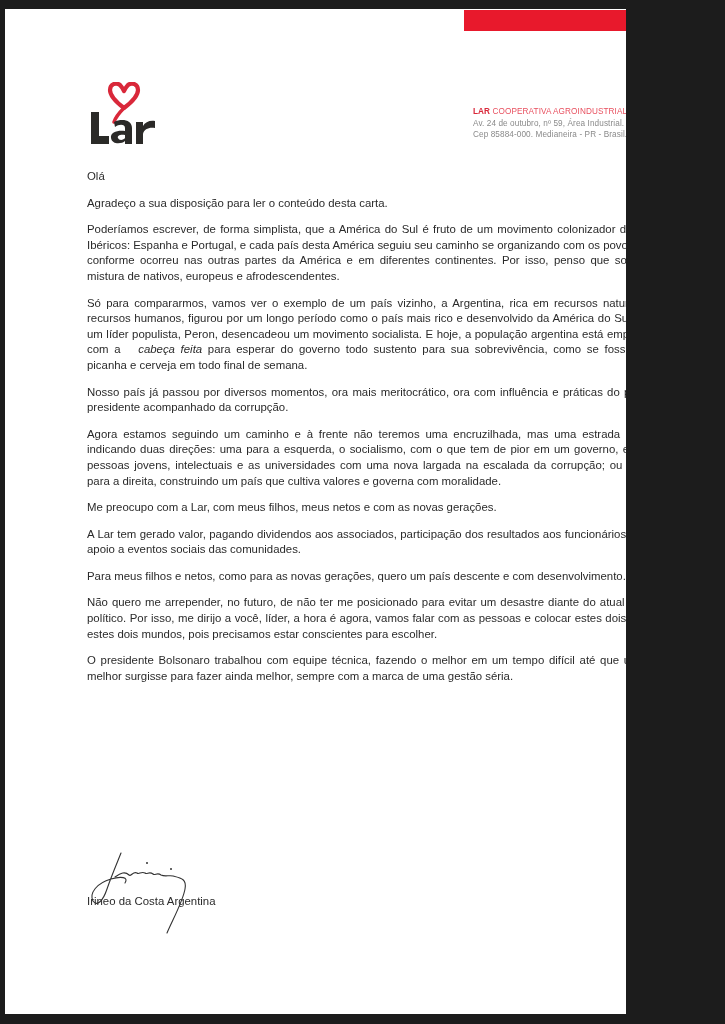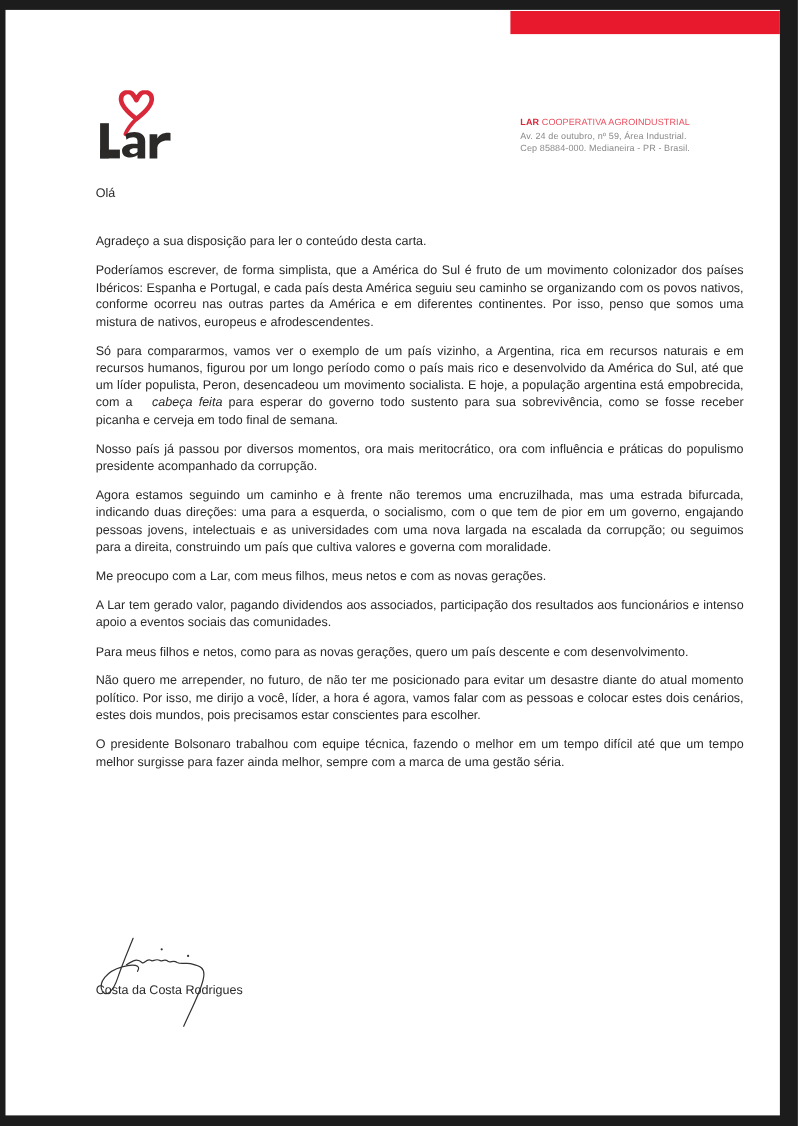--- a/index.html
+++ b/index.html
@@ -13,21 +13,21 @@
     .frame {
       position: absolute;
       left: 0; top: 0;
       width: 725px; height: 1024px;
       background: #1c1c1c;
     }
     .page {
       position: absolute;
       left: 5px;
       top: 9px;
-      width: 704px;
+      width: 621px;
       height: 1005px;
       background: #ffffff;
       overflow: hidden;
     }
     .red-bar {
       position: absolute;
       left: 459px;
       top: 1px;
       width: 261px;
       height: 21px;
@@ -65,21 +65,21 @@
       width: 589px;
       font-family: "Liberation Sans", sans-serif;
       font-size: 11.4px;
       line-height: 15.6px;
       color: #2a2a2a;
       text-align: justify;
     }
     .body-text p {
       margin: 0 0 11px 0;
     }
-    .body-text p.greeting { margin-bottom: 28px; }
+    .body-text p.greeting { margin-bottom: 11px; }
     .signature-area {
       position: absolute;
       left: 80px;
       top: 840px;
       width: 220px;
       height: 100px;
     }
     .signature-svg {
       position: absolute;
       left: 0;
@@ -139,17 +139,17 @@
       <p>O presidente Bolsonaro trabalhou com equipe técnica, fazendo o melhor em um tempo difícil até que um tempo melhor surgisse para fazer ainda melhor, sempre com a marca de uma gestão séria.</p>
     </div>
 
     <div class="signature-area">
       <svg class="signature-svg" width="140" height="100" viewBox="0 0 140 100">
         <path d="M36 4 C32 14, 26 28, 22 40 C18 52, 12 58, 8 52 C4 44, 12 34, 26 30 C36 27, 44 28, 40 34" fill="none" stroke="#333" stroke-width="1.1" stroke-linecap="round"></path>
         <path d="M30 28 C36 24, 40 22, 44 26 C46 28, 48 22, 52 24 C54 26, 56 22, 60 24 C62 26, 64 22, 68 25 C70 27, 72 23, 76 26 C80 28, 84 26, 88 27 C96 29, 102 30, 100 40 C98 52, 88 70, 82 84" fill="none" stroke="#333" stroke-width="1.1" stroke-linecap="round"></path>
         <circle cx="62" cy="14" r="1" fill="#333"></circle>
         <circle cx="86" cy="20" r="1" fill="#333"></circle>
       </svg>
-      <div class="signer-name">Costa da Costa Rodrigues</div>
+      <div class="signer-name">Irineo da Costa Argentina</div>
     </div>
 
   </div>
 </div>
 
 </body></html>

